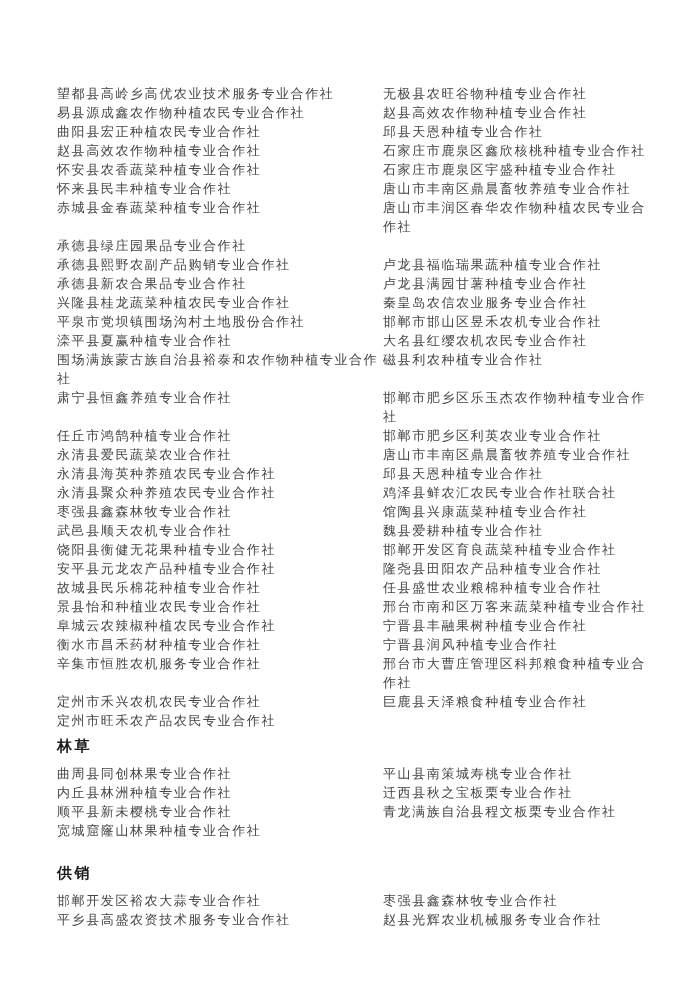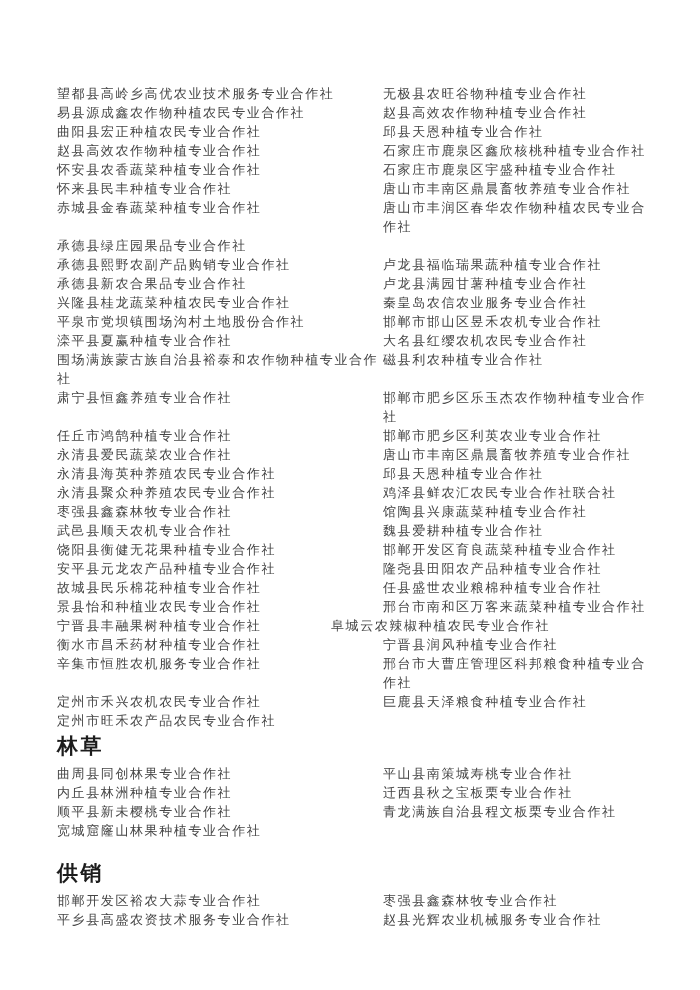--- a/index.html
+++ b/index.html
@@ -38,21 +38,21 @@
   .cell.left {
     flex: 0 0 326px;
     max-width: 326px;
     padding-right: 0;
   }
   .cell.right {
     flex: 0 0 274px;
     max-width: 274px;
   }
   h2.section-heading {
-    font-size: 21px;
+    font-size: 15px;
     line-height: 18px;
     font-weight: bold;
     color: #1c1c1c;
     letter-spacing: 2.5px;
     margin: 7px 0 9px 0;
     padding: 0;
   }
   .section-forestry .section-heading { margin-top: 7px; }
   .section-supply .section-heading { margin-top: 24px; }
 </style>
@@ -182,22 +182,22 @@
           <div class="cell left">故城县民乐棉花种植专业合作社</div>
           <div class="cell right">任县盛世农业粮棉种植专业合作社</div>
         </div>
 
         <div class="row">
           <div class="cell left">景县怡和种植业农民专业合作社</div>
           <div class="cell right">邢台市南和区万客来蔬菜种植专业合作社</div>
         </div>
 
         <div class="row">
+          <div class="cell left">阜城云农辣椒种植农民专业合作社</div>
           <div class="cell right">宁晋县丰融果树种植专业合作社</div>
-          <div class="cell left">阜城云农辣椒种植农民专业合作社</div>
         </div>
 
         <div class="row">
           <div class="cell left">衡水市昌禾药材种植专业合作社</div>
           <div class="cell right">宁晋县润风种植专业合作社</div>
         </div>
 
         <div class="row">
           <div class="cell left">辛集市恒胜农机服务专业合作社</div>
           <div class="cell right">邢台市大曹庄管理区科邦粮食种植专业合作社</div>

